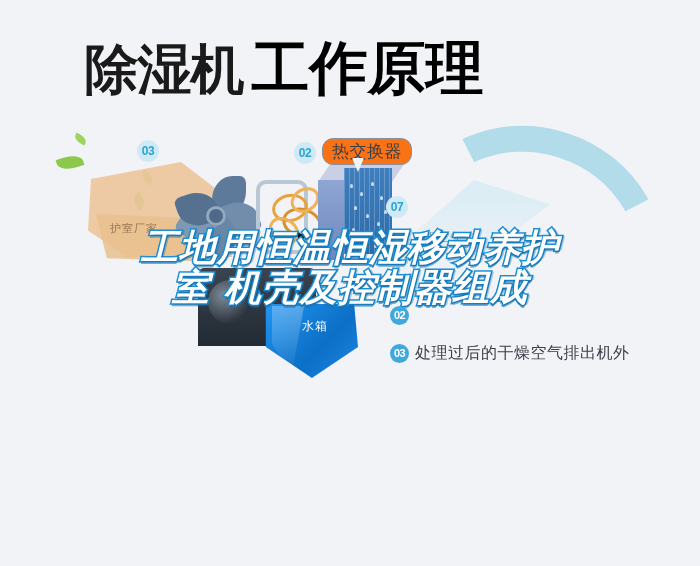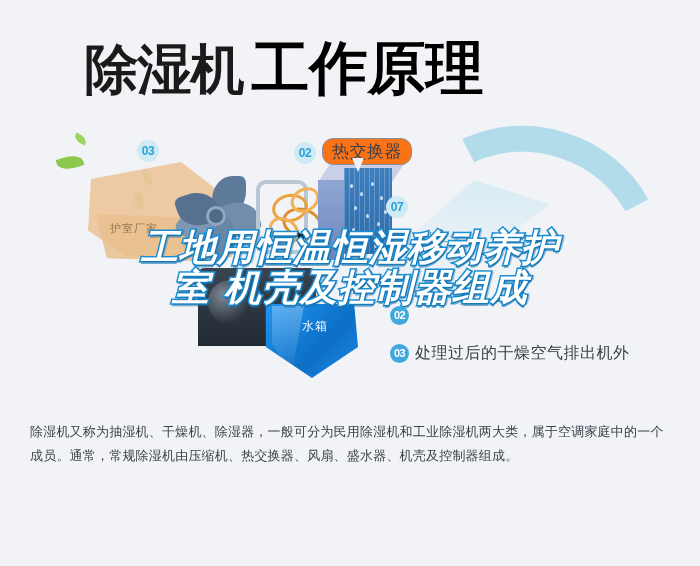--- a/index.html
+++ b/index.html
@@ -466,16 +466,15 @@
     <div class="cap-row">
       <span class="cap-badge">02</span>
     </div>
     <div class="cap-row">
       <span class="cap-badge">03</span>
       <span class="cap-text">处理过后的干燥空气排出机外</span>
     </div>
   </div>
 
   <div class="body-copy">
-    <p>除湿机又称为抽湿机、干燥机、除湿器，一般可分为民用除湿机和工业除湿机两大类，属于空调家庭中的一个成员。通常，常规除湿机由压缩机、热交换器、风扇、盛水器、机壳及控制器组成。</p>
   </div>
 
 </div>
 
 </body></html>

